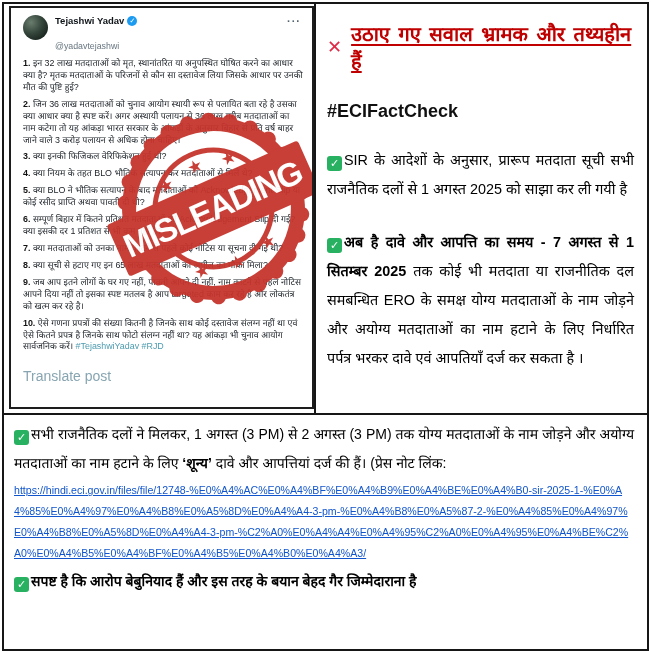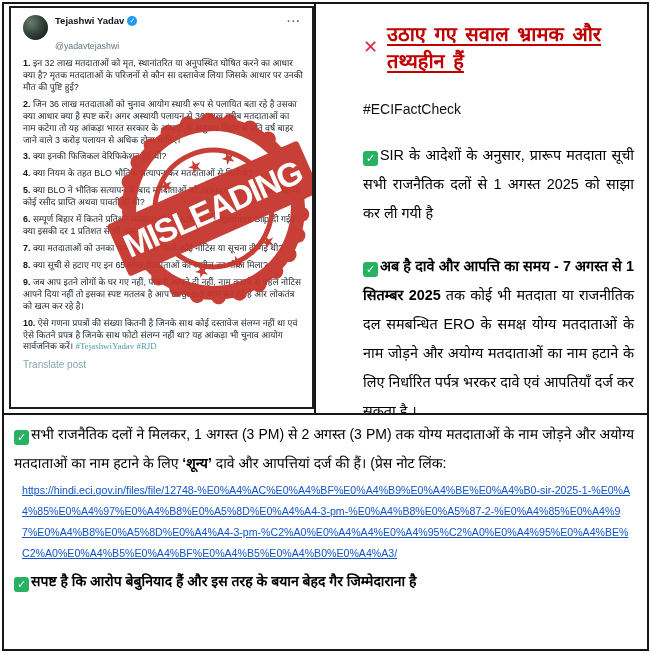--- a/index.html
+++ b/index.html
@@ -5,21 +5,21 @@
   html,body{margin:0;padding:0;}
   body{
     width:651px;height:653px;position:relative;background:#fff;
     font-family:"Liberation Sans","DejaVu Sans",sans-serif;
     overflow:hidden;color:#000;
   }
   .frame{
     position:absolute;left:2px;top:2px;width:643px;height:645px;
     border:2px solid #161616;display:flex;flex-direction:column;background:#fff;
   }
-  .top-row{display:flex;height:409px;border-bottom:2px solid #161616;flex:0 0 auto;gap:36px;}
+  .top-row{display:flex;height:409px;border-bottom:2px solid #161616;flex:0 0 auto;}
   .cell-left{width:312px;flex:0 0 auto;border-right:2px solid #161616;position:relative;padding:2px 0 0 5px;box-sizing:border-box;background:#fff;}
   .cell-right{flex:1;padding:10px 13px 0 11px;box-sizing:border-box;overflow:hidden;}
   .bottom-row{flex:1;padding:5px 13px 16px 10px;box-sizing:border-box;overflow:hidden;}
 
   
   .tweet-card{
     position:relative;width:305px;height:403px;border:2px solid #1d1d1d;
     background:#fff;box-sizing:border-box;padding:7px 9px 2px 12px;overflow:hidden;
   }
   .tw-header{display:flex;align-items:flex-start;}
@@ -32,52 +32,52 @@
   .tw-name{font-size:9.5px;font-weight:700;color:#0f1419;}
   .tw-verified{
     width:10px;height:10px;border-radius:50%;background:#1d9bf0;color:#fff;
     font-size:7px;line-height:10px;text-align:center;display:inline-block;font-weight:700;
   }
   .tw-handle{font-size:8.8px;color:#67757f;margin-top:15px;}
   .tw-more{font-size:11px;color:#536471;font-weight:700;letter-spacing:1px;margin-right:2px;}
   .tw-body{margin-top:7px;font-size:8.9px;line-height:1.34;color:#20262c;font-weight:500;}
   .tq{margin:0 0 5px 0;}
   .tq b{font-weight:800;color:#111;}
-  .tw-link{color:#4e9cb0;font-family:Liberation Serif, serif;}
-  .tw-translate{font-size:10px;color:#87a5b1;margin-top:5px;}
+  .tw-link{color:#4e9cb0;}
+  .tw-translate{font-size:14px;color:#87a5b1;margin-top:14px;}
 
   
   .stamp{
     position:absolute;left:100px;top:98px;width:205px;height:205px;
     transform:rotate(-24deg);opacity:.94;pointer-events:none;
   }
   .stamp svg{overflow:visible;}
 
   
   .verdict-line{display:flex;align-items:center;gap:9px;margin-top:6px;}
   .x-mark{color:#df2b47;font-size:18px;font-weight:900;line-height:1;}
   .verdict-text{
     color:#c00000;font-weight:700;font-size:20px;text-decoration:underline;
     text-underline-offset:3px;word-spacing:3px;
   }
-  .fact-hashtag{margin-top:27px;font-size:14px;font-weight:400;color:#101010;}
+  .fact-hashtag{margin-top:27px;font-size:18px;font-weight:700;color:#101010;}
   .rp{margin:24px 0 0 0;font-size:14.4px;line-height:29px;text-align:justify;font-weight:500;color:#000;}
   .rp .b{font-weight:800;}
   .chk{
     display:inline-block;width:15px;height:15px;border-radius:3px;background:#29b162;
     color:#fff;font-size:11px;line-height:15px;text-align:center;font-weight:700;
     margin-right:2px;transform:translateY(2px);
   }
 
   
   .bp{margin:0;font-size:14px;line-height:29px;text-align:justify;font-weight:500;color:#000;}
   .bp .b{font-weight:800;}
   .press-link{
     display:block;font-size:10.6px;line-height:21px;color:#1155cc;
-    text-decoration:underline;word-break:break-all;font-weight:400;margin:2px 0 3px 8px;
+    text-decoration:underline;word-break:break-all;font-weight:400;margin:2px 0 3px 0;
   }
   .bp-final{font-weight:800;}
 </style>
 </head>
 <body>
 
 <div class="frame">
 
   <div class="top-row">
 

